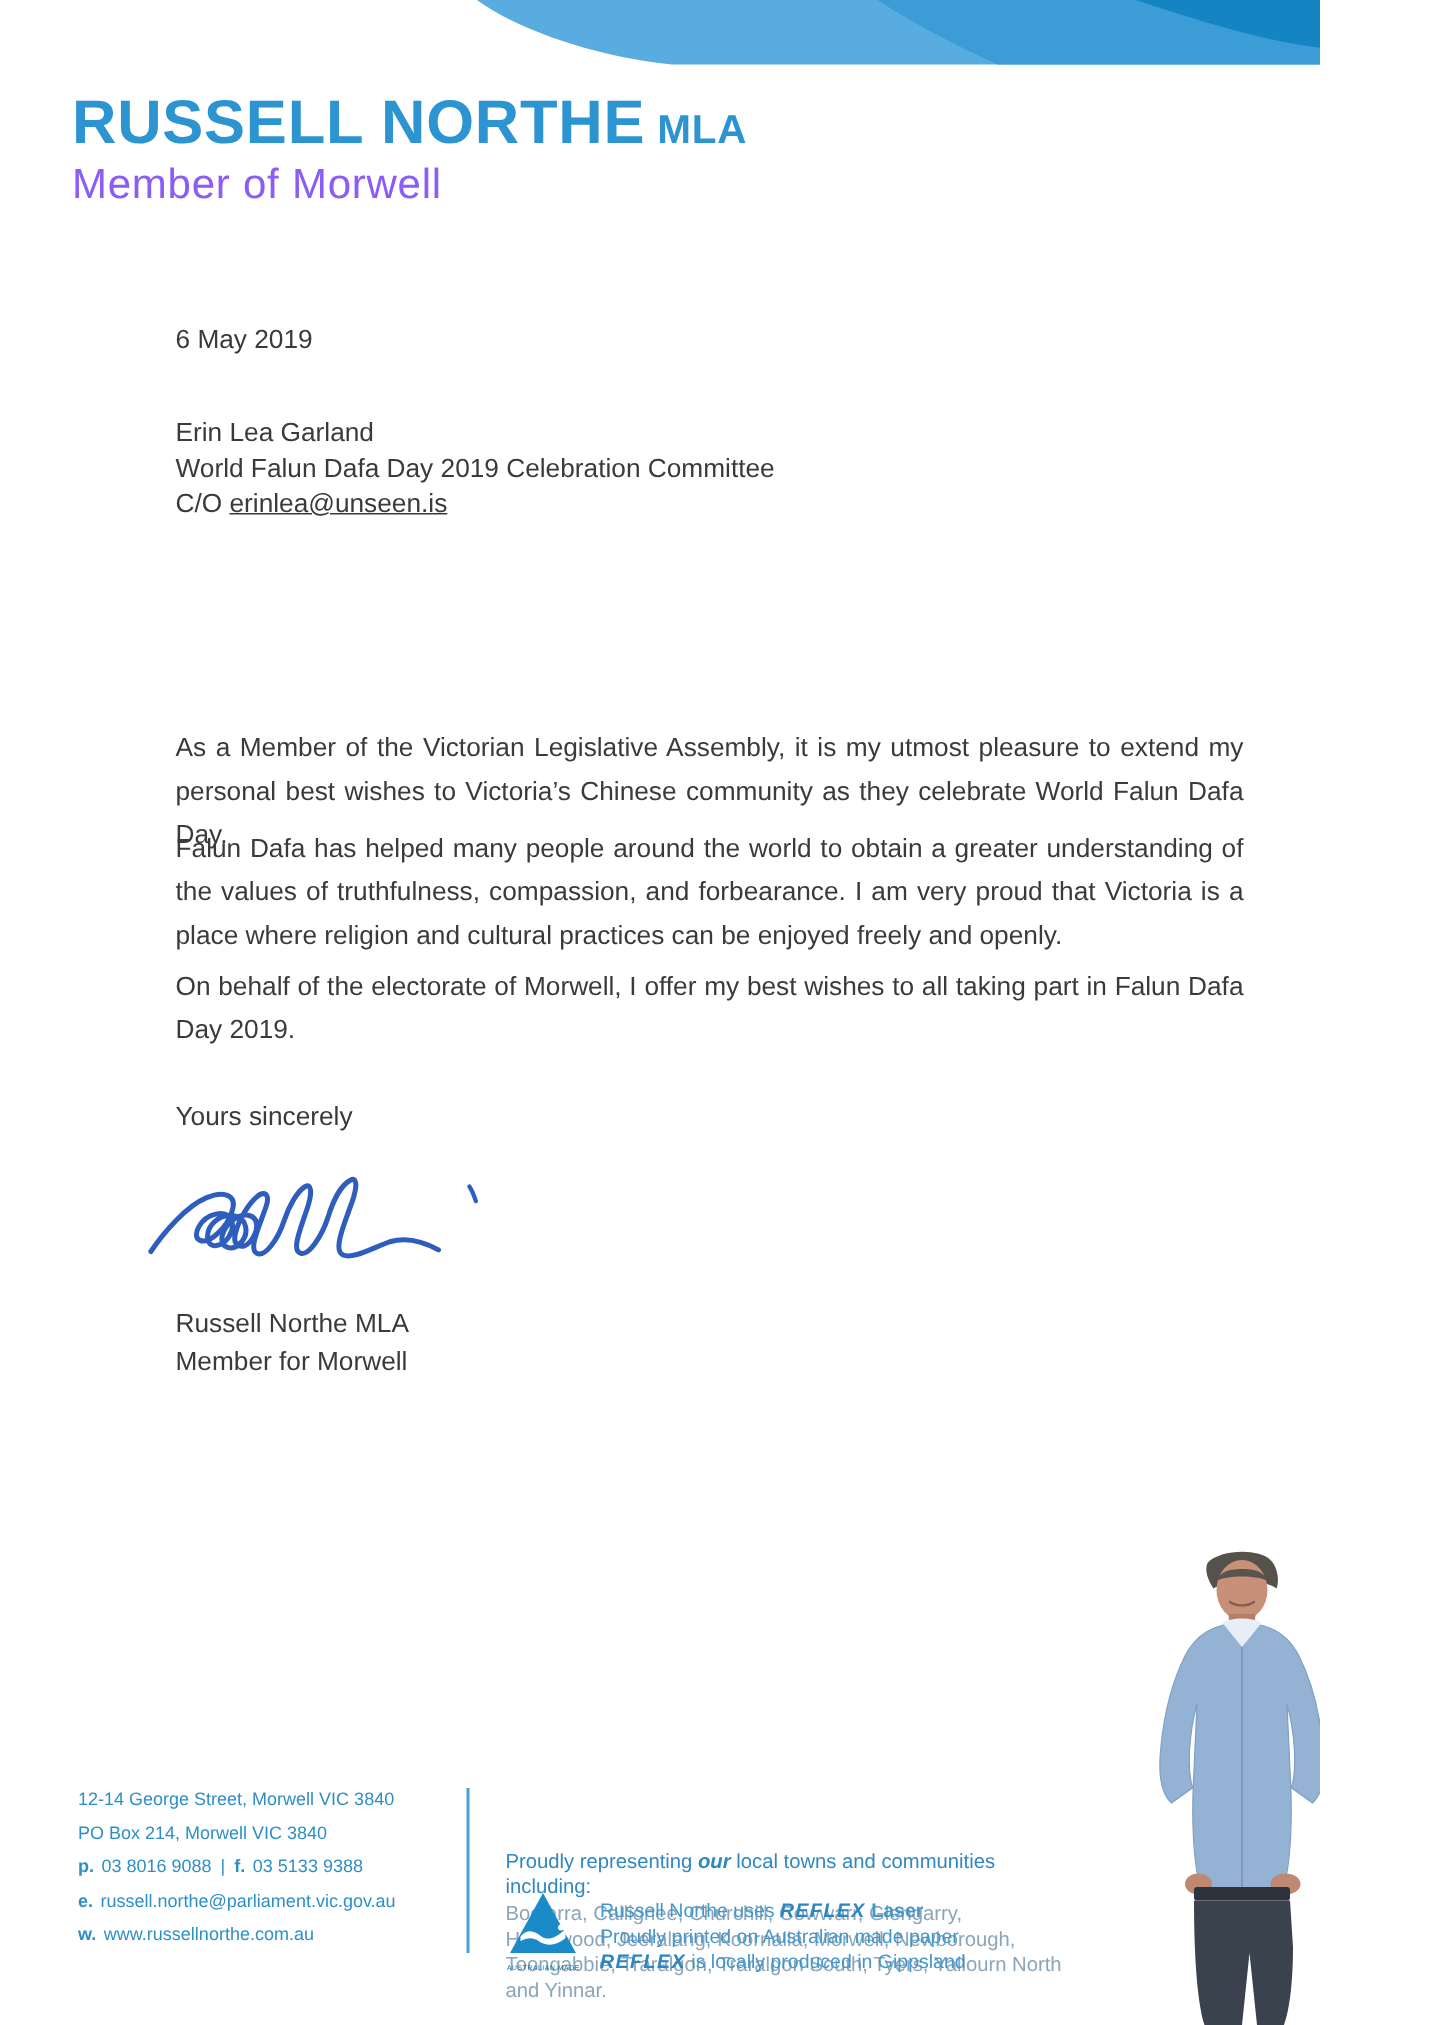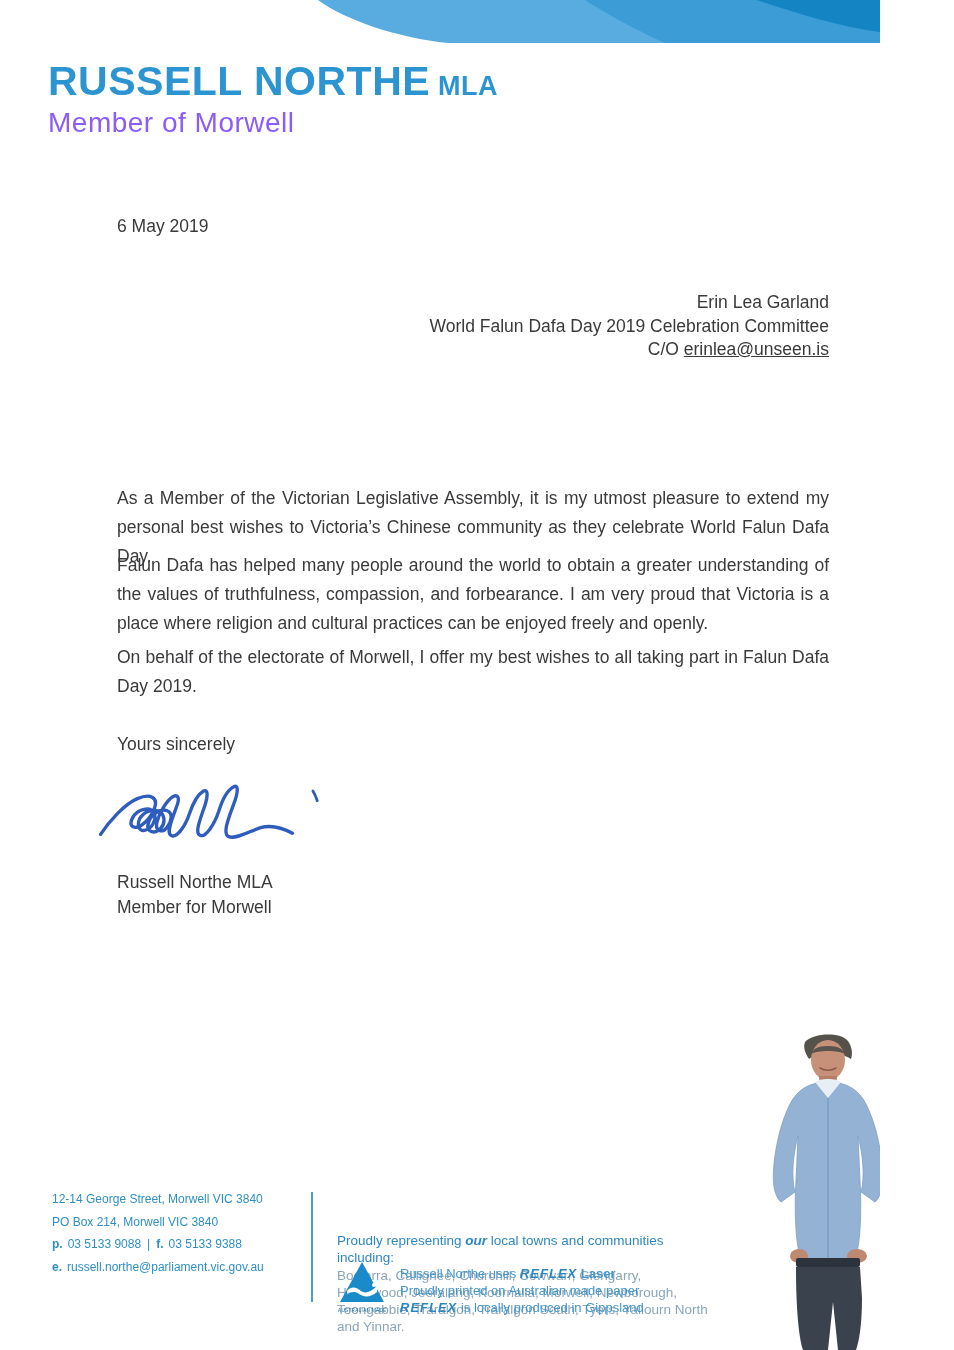--- a/index.html
+++ b/index.html
@@ -48,21 +48,21 @@
   
   .blk {
     position: absolute;
     left: 117px;
     width: 712px;
     font-size: 17.5px;
     line-height: 29px;
     color: #3a3a3c;
   }
   .date        { top: 212px; }
-  .recipient   { top: 291px; line-height: 23.5px; text-align: right; }
+  .recipient   { top: 277px; line-height: 23.5px; }
   .recipient .email { text-decoration: underline; }
   .salutation  { top: 408px; }
   .para        { text-align: justify; margin: 0; }
   .p1          { top: 484px; }
   .p2          { top: 551px; }
   .p3          { top: 643px; }
   .closing     { top: 730px; }
   .signatory   { top: 870px; line-height: 25px; }
 
   .sig-wrap {
@@ -177,22 +177,23 @@
   </div>
 
   <div class="blk signatory">
     <div>Russell Northe MLA</div>
     <div>Member for Morwell</div>
   </div>
 
   <div class="f-left">
     <div>12-14 George Street, Morwell VIC 3840</div>
     <div>PO Box 214, Morwell VIC 3840</div>
-    <div><span class="lbl">p.</span><span>03 5133 9088</span><span class="sep">|</span><span class="lbl">f.</span><span>03 5133 9388</span></div>
+    <div><span class="lbl">p.</span><span>03 8016 9088</span><span class="sep">|</span><span class="lbl">f.</span><span>03 5133 9388</span></div>
     <div><span class="lbl">e.</span><span>russell.northe@parliament.vic.gov.au</span></div>
+    <div><span class="lbl">w.</span><span>www.russellnorthe.com.au</span></div>
   </div>
 
   <div class="f-divider"></div>
 
   <div class="f-mid">
     <div class="intro"><span>Proudly representing </span><span class="emph">our</span><span> local towns and communities including:</span></div>
     <div class="towns">Boolarra, Callignee, Churchill, Cowwarr, Glengarry, Hazelwood, Jeeralang, Koornalla, Morwell, Newborough, Toongabbie, Traralgon, Traralgon South, Tyers, Yallourn North and Yinnar.</div>
   </div>
 
   <div class="reflex-row">

